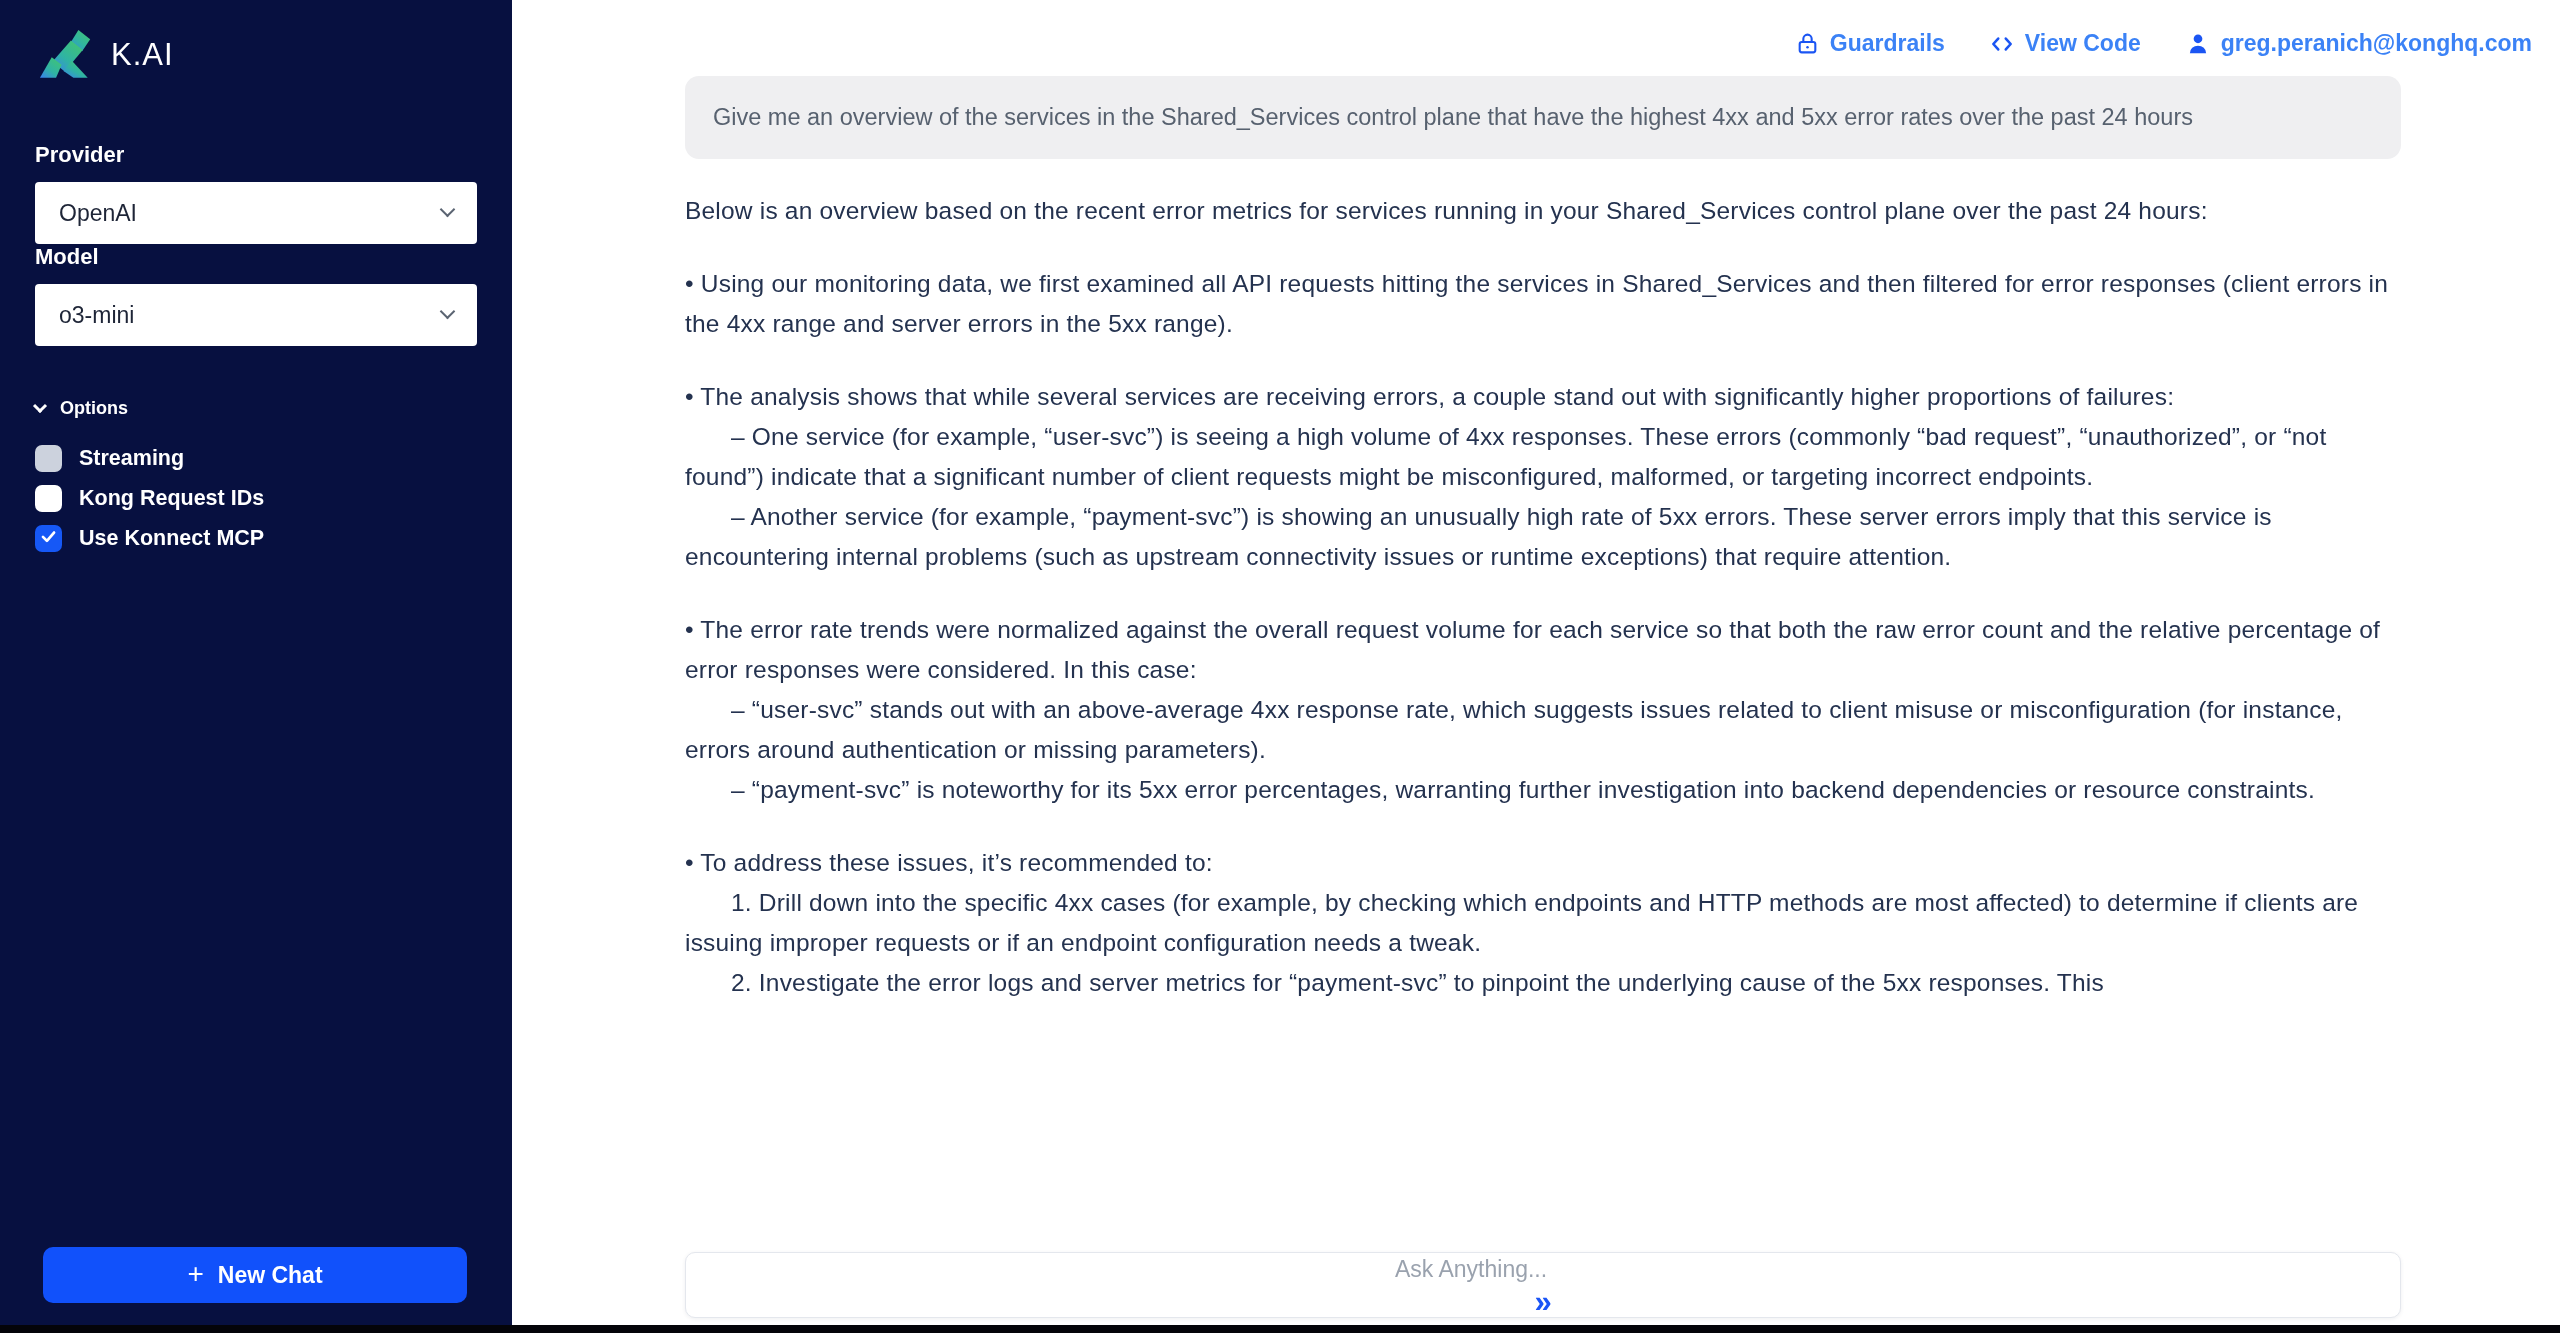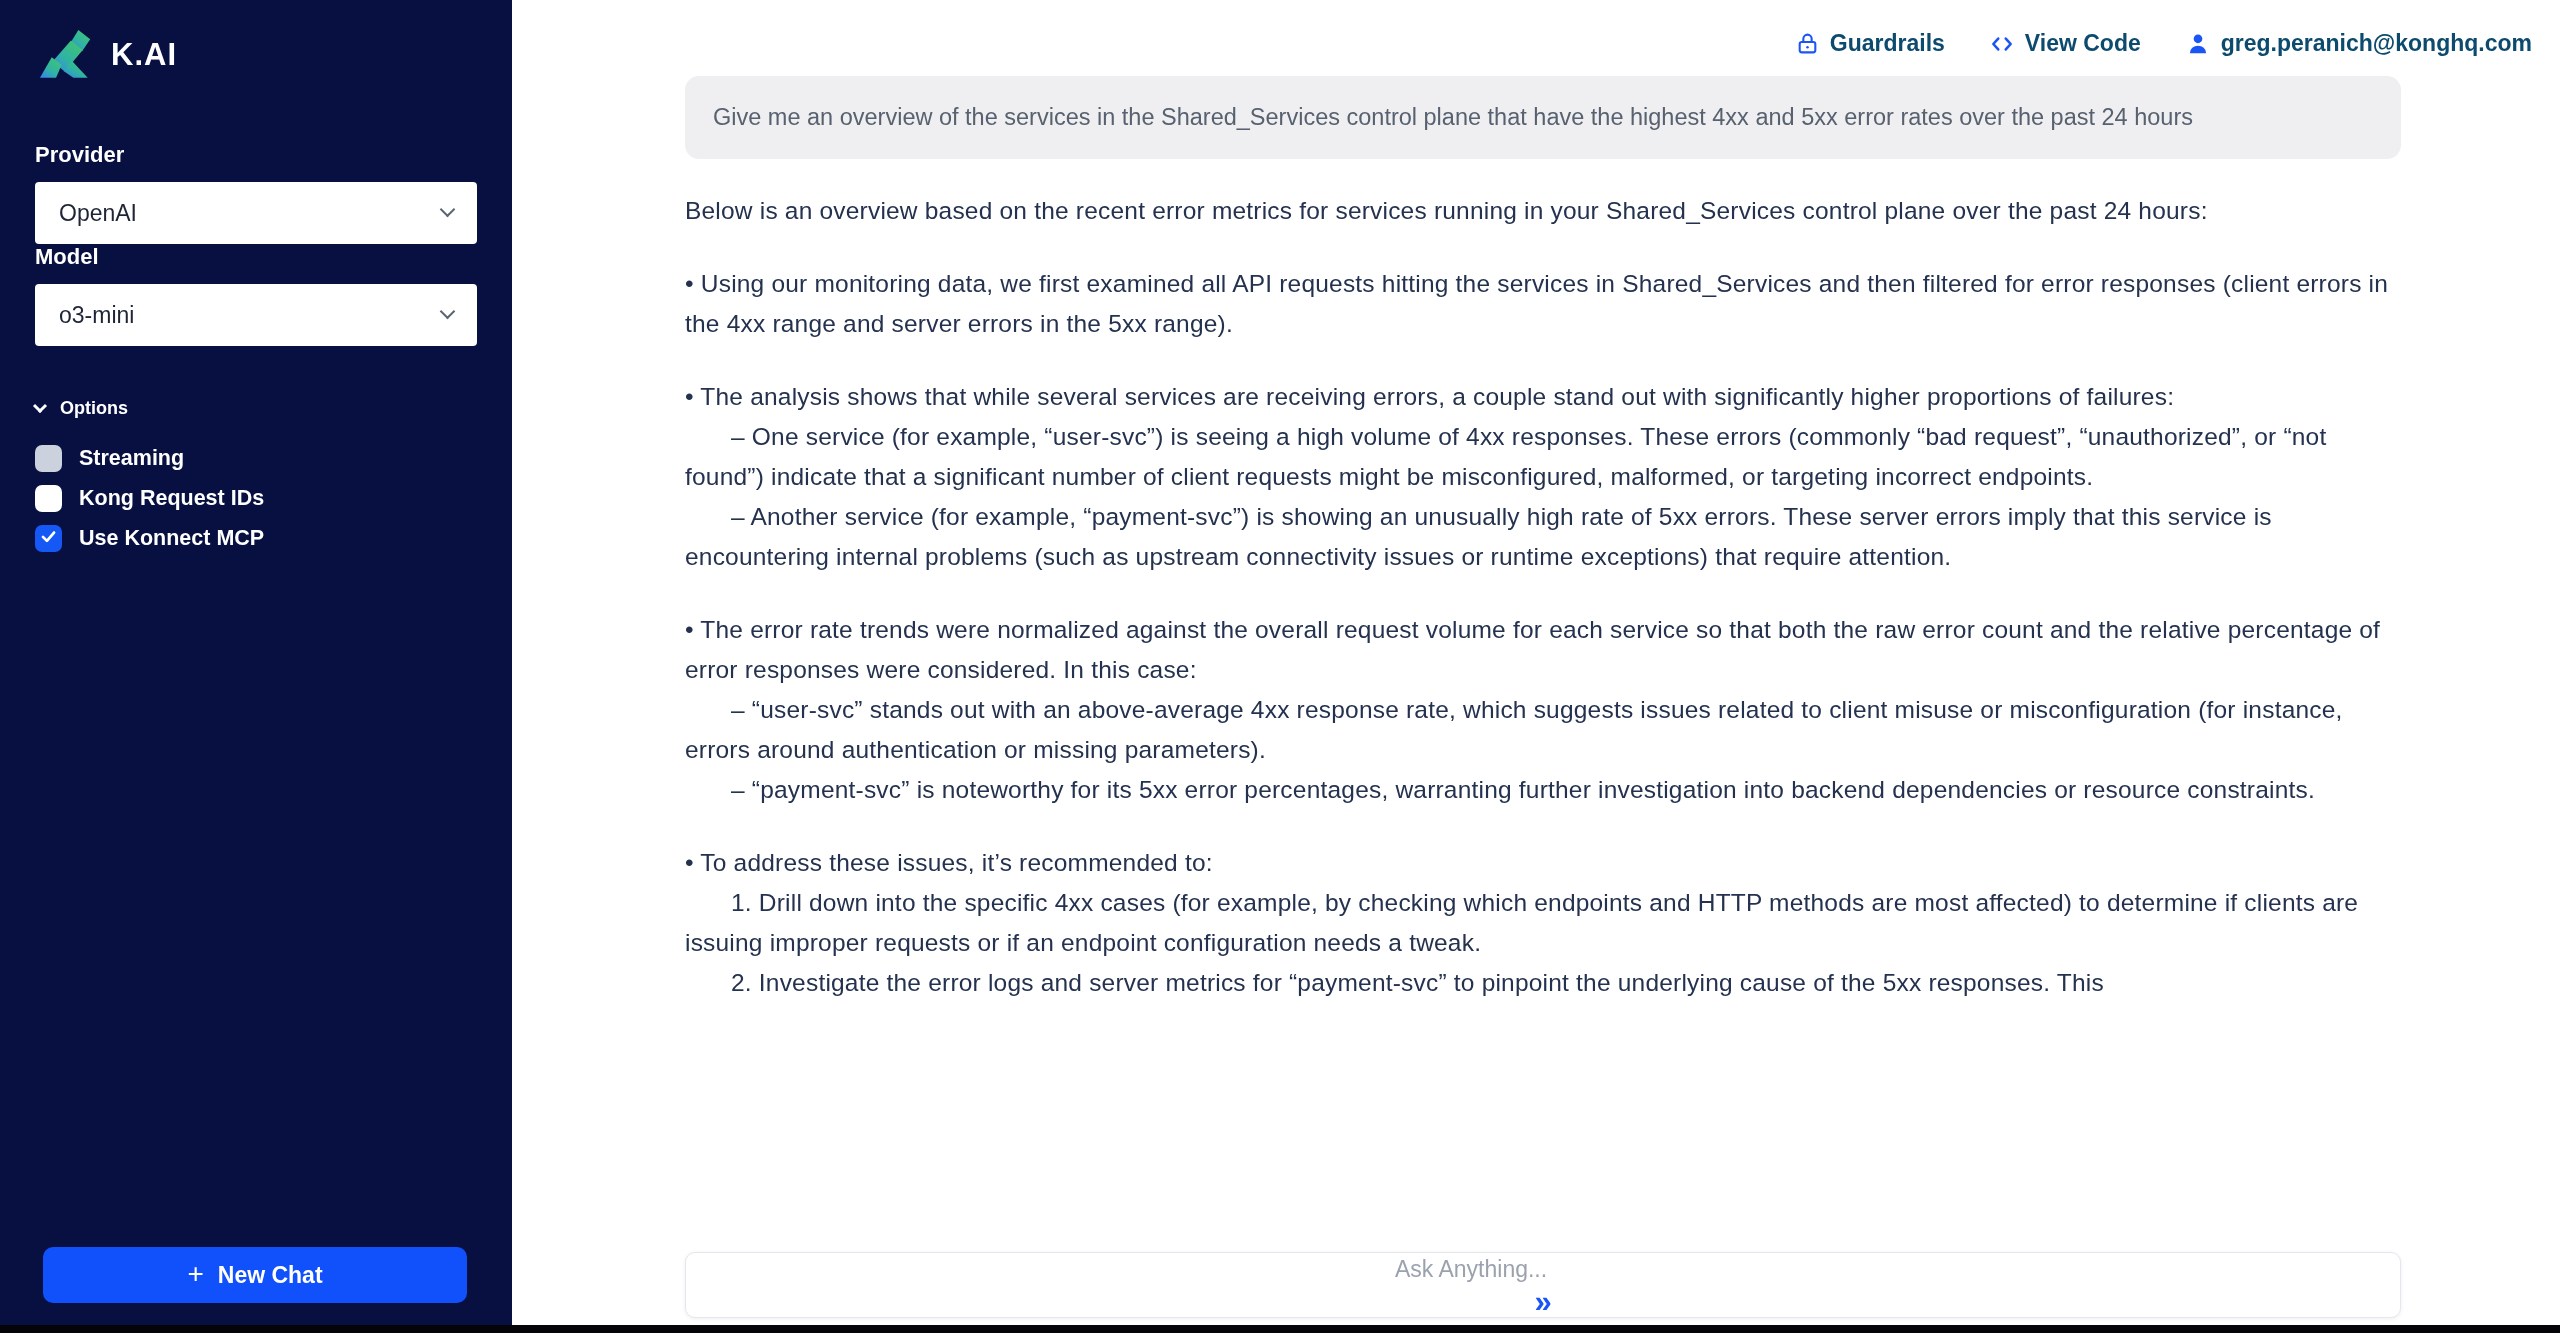--- a/index.html
+++ b/index.html
@@ -12,21 +12,21 @@
     font-family: "Liberation Sans", sans-serif;
   }
 
   
   .sidebar {
     position: absolute; left: 0; top: 0; bottom: 0; width: 512px;
     background: #071040; color: #fff;
   }
   .side-pad { padding: 0 35px; }
   .logo-row { display: flex; align-items: center; gap: 14px; padding: 22px 0 0 0; }
-  .logo-text { color: #fff; font-size: 31px; font-weight: bold; letter-spacing: 1px; }
+  .logo-text { color: #fff; font-size: 31px; font-weight: normal; letter-spacing: 1px; }
   .field-label { color: #fff; font-weight: bold; font-size: 22px; }
   .field-label.first { margin-top: 54px; }
   .select {
     margin-top: 14px; height: 62px; background: #fff; border-radius: 4px;
     display: flex; align-items: center; justify-content: space-between;
     padding: 0 24px; font-size: 23px; color: #1e2537; cursor: pointer;
   }
   .chev {
     width: 11px; height: 11px;
     border-right: 2.5px solid #5b6472; border-bottom: 2.5px solid #5b6472;
@@ -49,21 +49,21 @@
     position: absolute; left: 43px; right: 45px; bottom: 30px; height: 56px;
     background: #1151fb; border: none; border-radius: 10px; color: #fff;
     display: flex; align-items: center; justify-content: center; gap: 14px;
     font-size: 23px; font-weight: bold; font-family: inherit; cursor: pointer;
   }
   .plus-glyph { font-size: 28px; font-weight: normal; line-height: 1; margin-top: -3px; }
 
   
   .main { position: absolute; left: 512px; top: 0; right: 0; bottom: 0; background: #fff; }
   .topbar { position: absolute; top: 30px; right: 28px; display: flex; gap: 44px; align-items: center; z-index: 4; }
-  .toplink { display: flex; align-items: center; gap: 10px; color: #0c4a6e; font-weight: bold; font-size: 23px; text-decoration: none; cursor: pointer; }
+  .toplink { display: flex; align-items: center; gap: 10px; color: #3b82f6; font-weight: bold; font-size: 23px; text-decoration: none; cursor: pointer; }
   .toplink svg { display: block; }
 
   .chat-clip { position: absolute; left: 0; right: 0; top: 0; height: 1230px; overflow: hidden; }
   .chat-col { width: 1716px; margin-left: 173px; padding-top: 76px; }
 
   .user-bubble {
     background: #efeff1; border-radius: 14px; padding: 23px 28px;
     color: #57616f; font-size: 23.5px; line-height: 37px;
   }
   .assistant { margin-top: 32px; font-size: 24.5px; line-height: 40px; color: #24324f; letter-spacing: 0.2px; }

